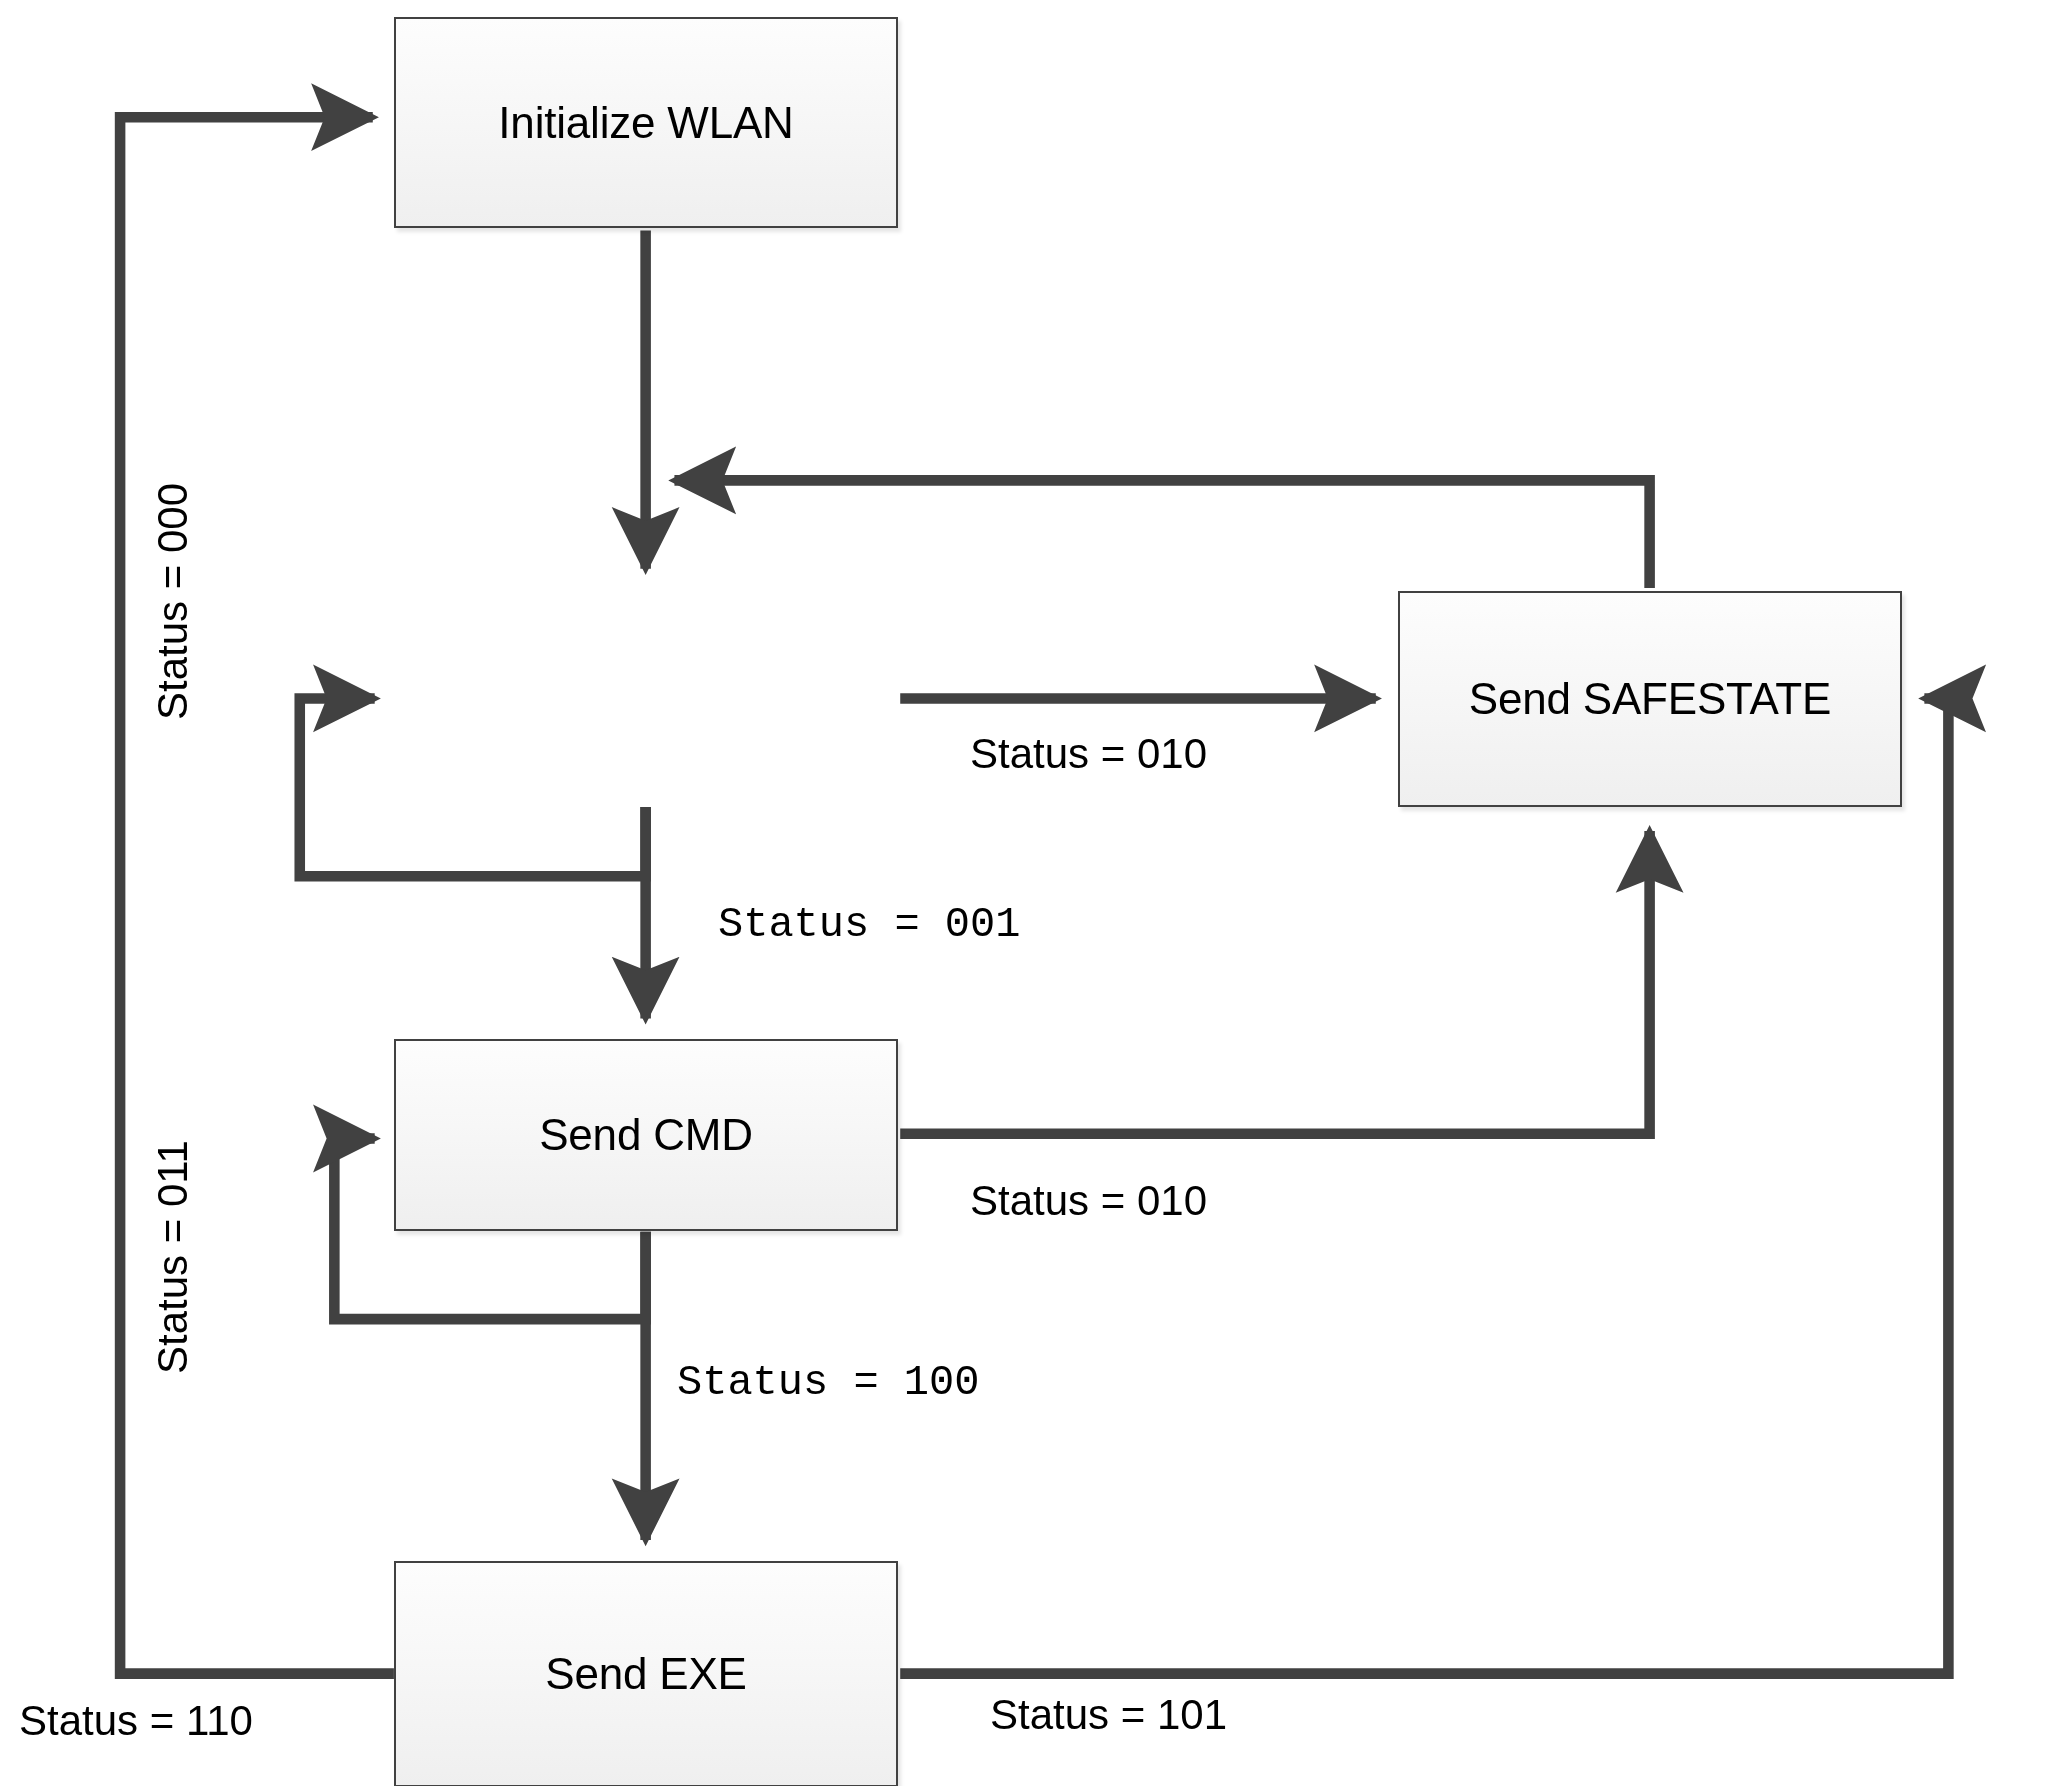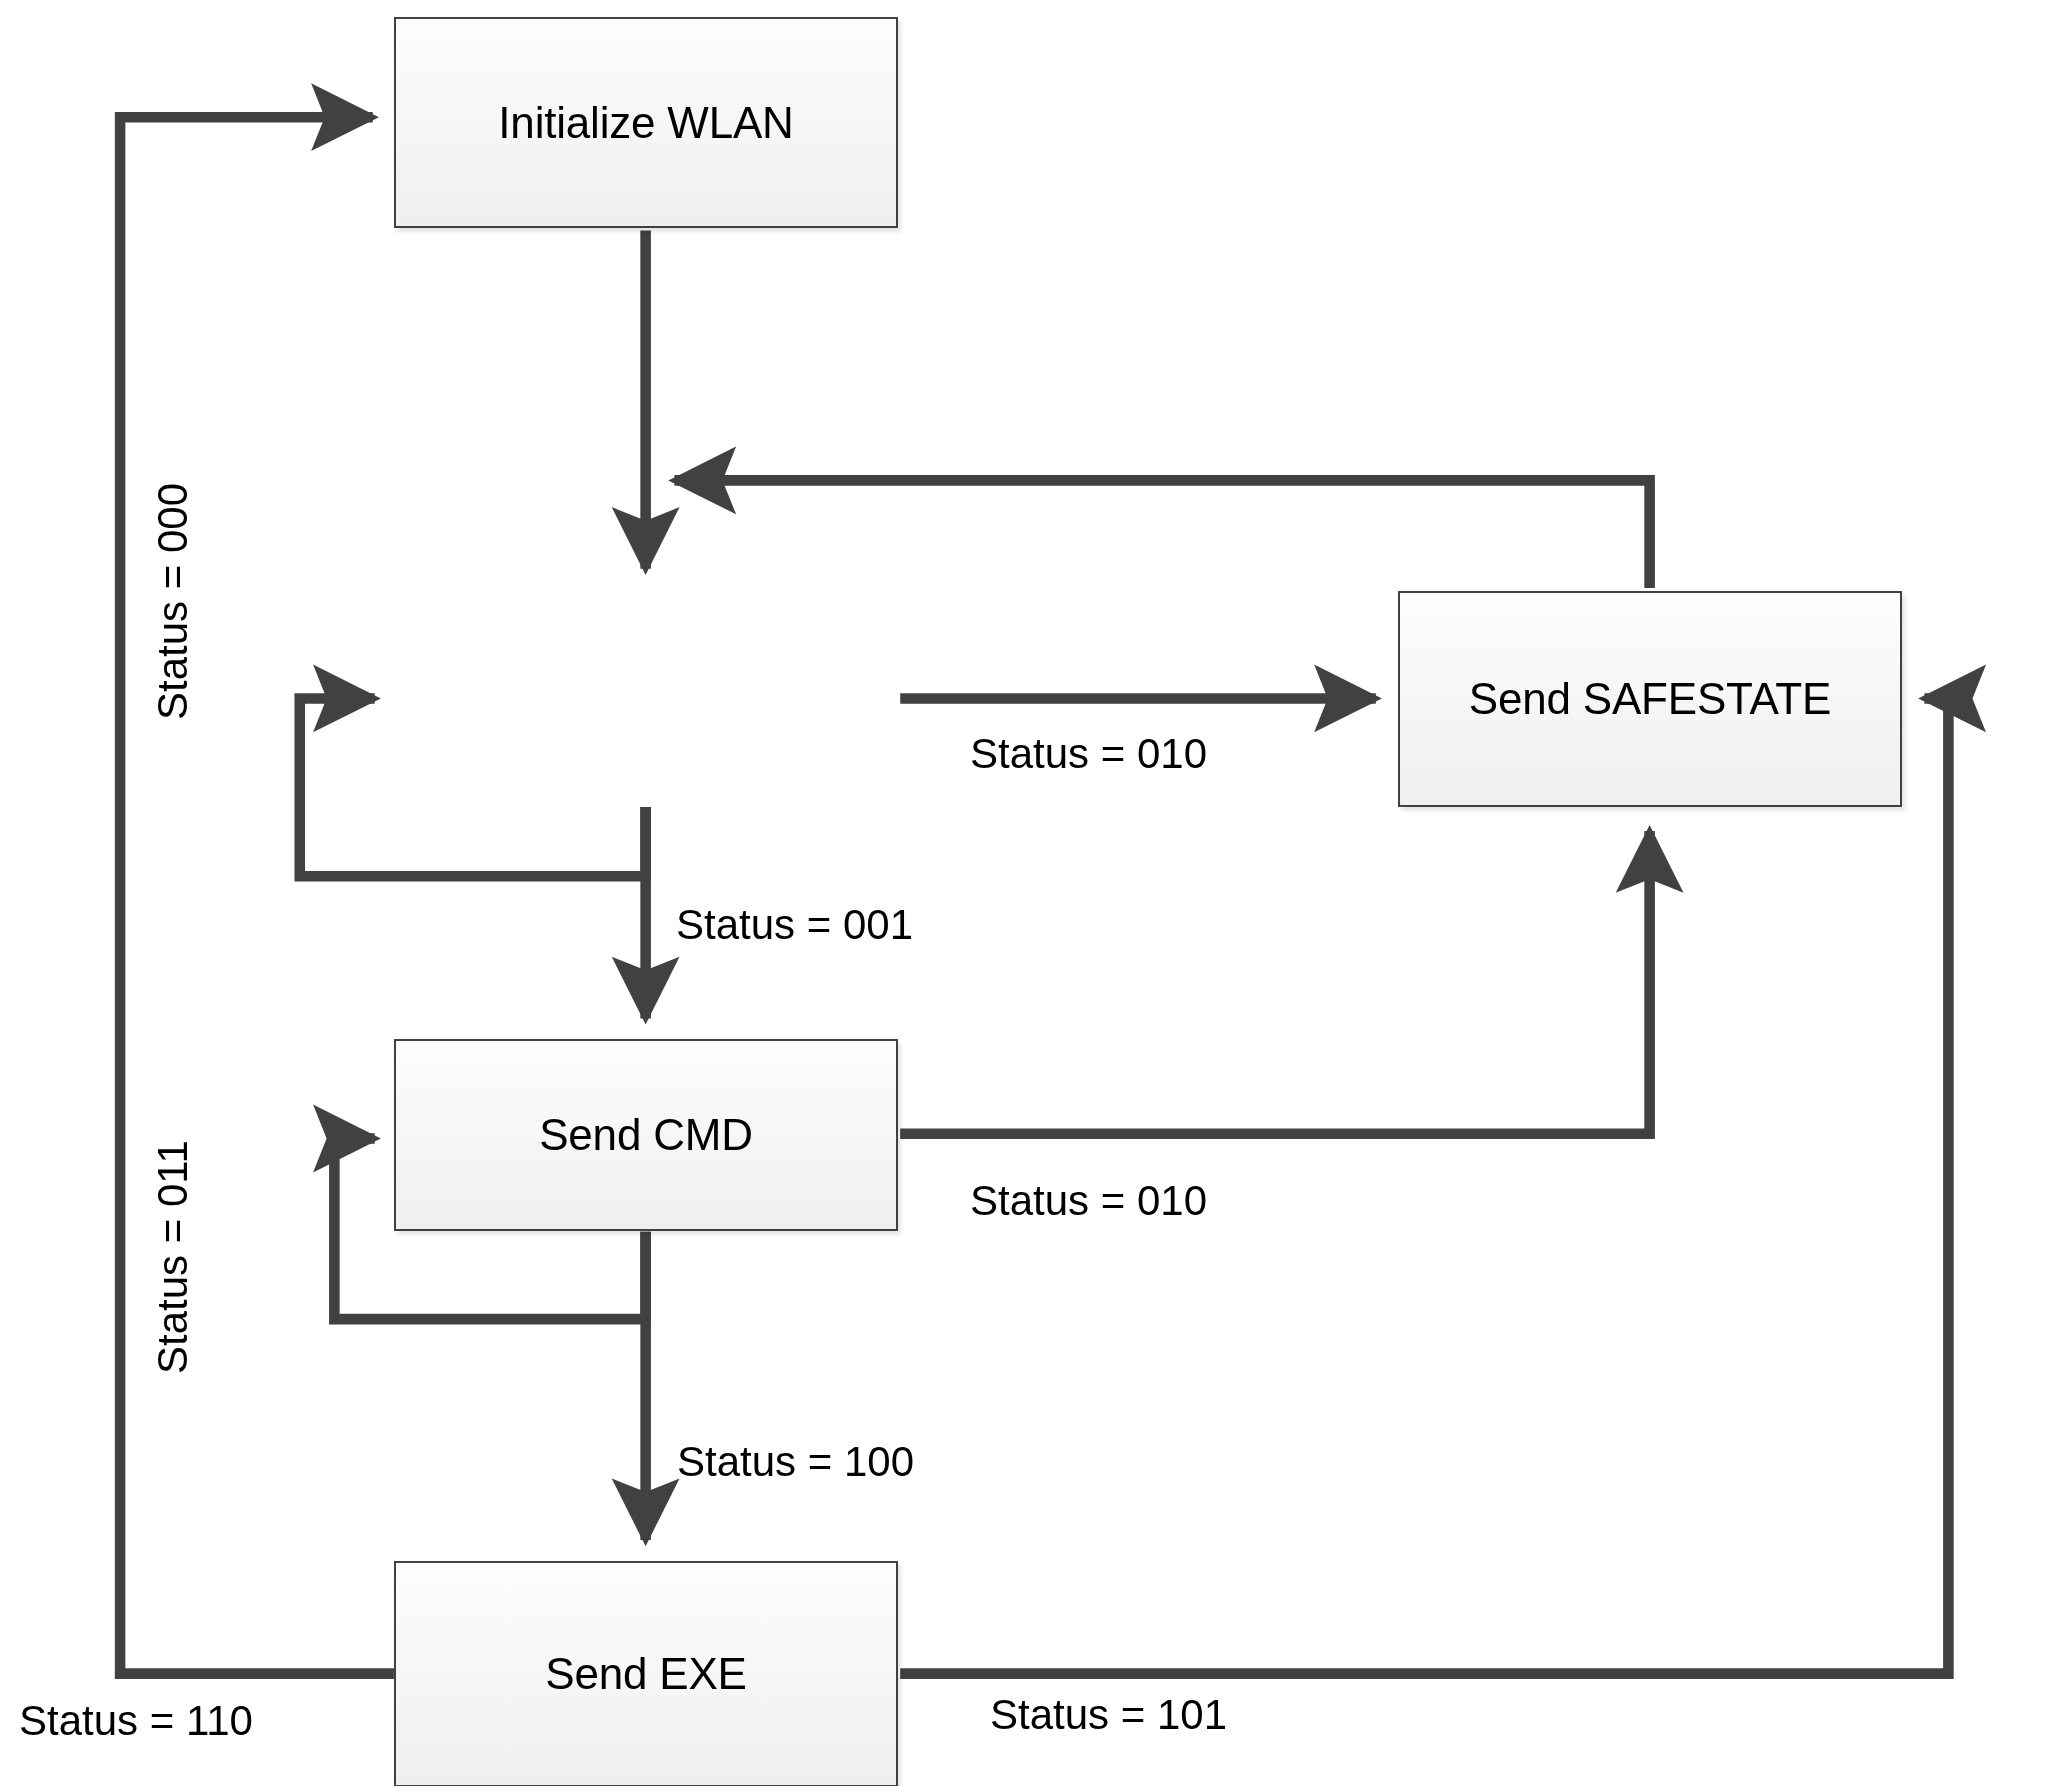--- a/index.html
+++ b/index.html
@@ -107,26 +107,26 @@
   </div>
 
   <div class="node" style="left:394px; top:1561px; width:504px; height:226px;">
     <span>Send EXE</span>
   </div>
 
   <div class="edge-label vertical" style="left:197px; top:672px;">Status = 000</div>
 
   <div class="edge-label" style="left:970px; top:730px;">Status = 010</div>
 
-  <div class="edge-label" style="left:676px; top:901px;">Status = 001</div>
+  <div class="edge-label" style="left:718px; top:901px;font-family:Liberation Mono, monospace;">Status = 001</div>
 
   <div class="edge-label vertical" style="left:197px; top:1326px;">Status = 011</div>
 
   <div class="edge-label" style="left:970px; top:1177px;">Status = 010</div>
 
-  <div class="edge-label" style="left:677px; top:1438px;">Status = 100</div>
+  <div class="edge-label" style="left:677px; top:1359px;font-family:Liberation Mono, monospace;">Status = 100</div>
 
   <div class="edge-label" style="left:19px; top:1691px;margin-top:6px;">Status = 110</div>
 
   <div class="edge-label" style="left:990px; top:1691px;">Status = 101</div>
 
 </div>
 
 
 </body></html>

